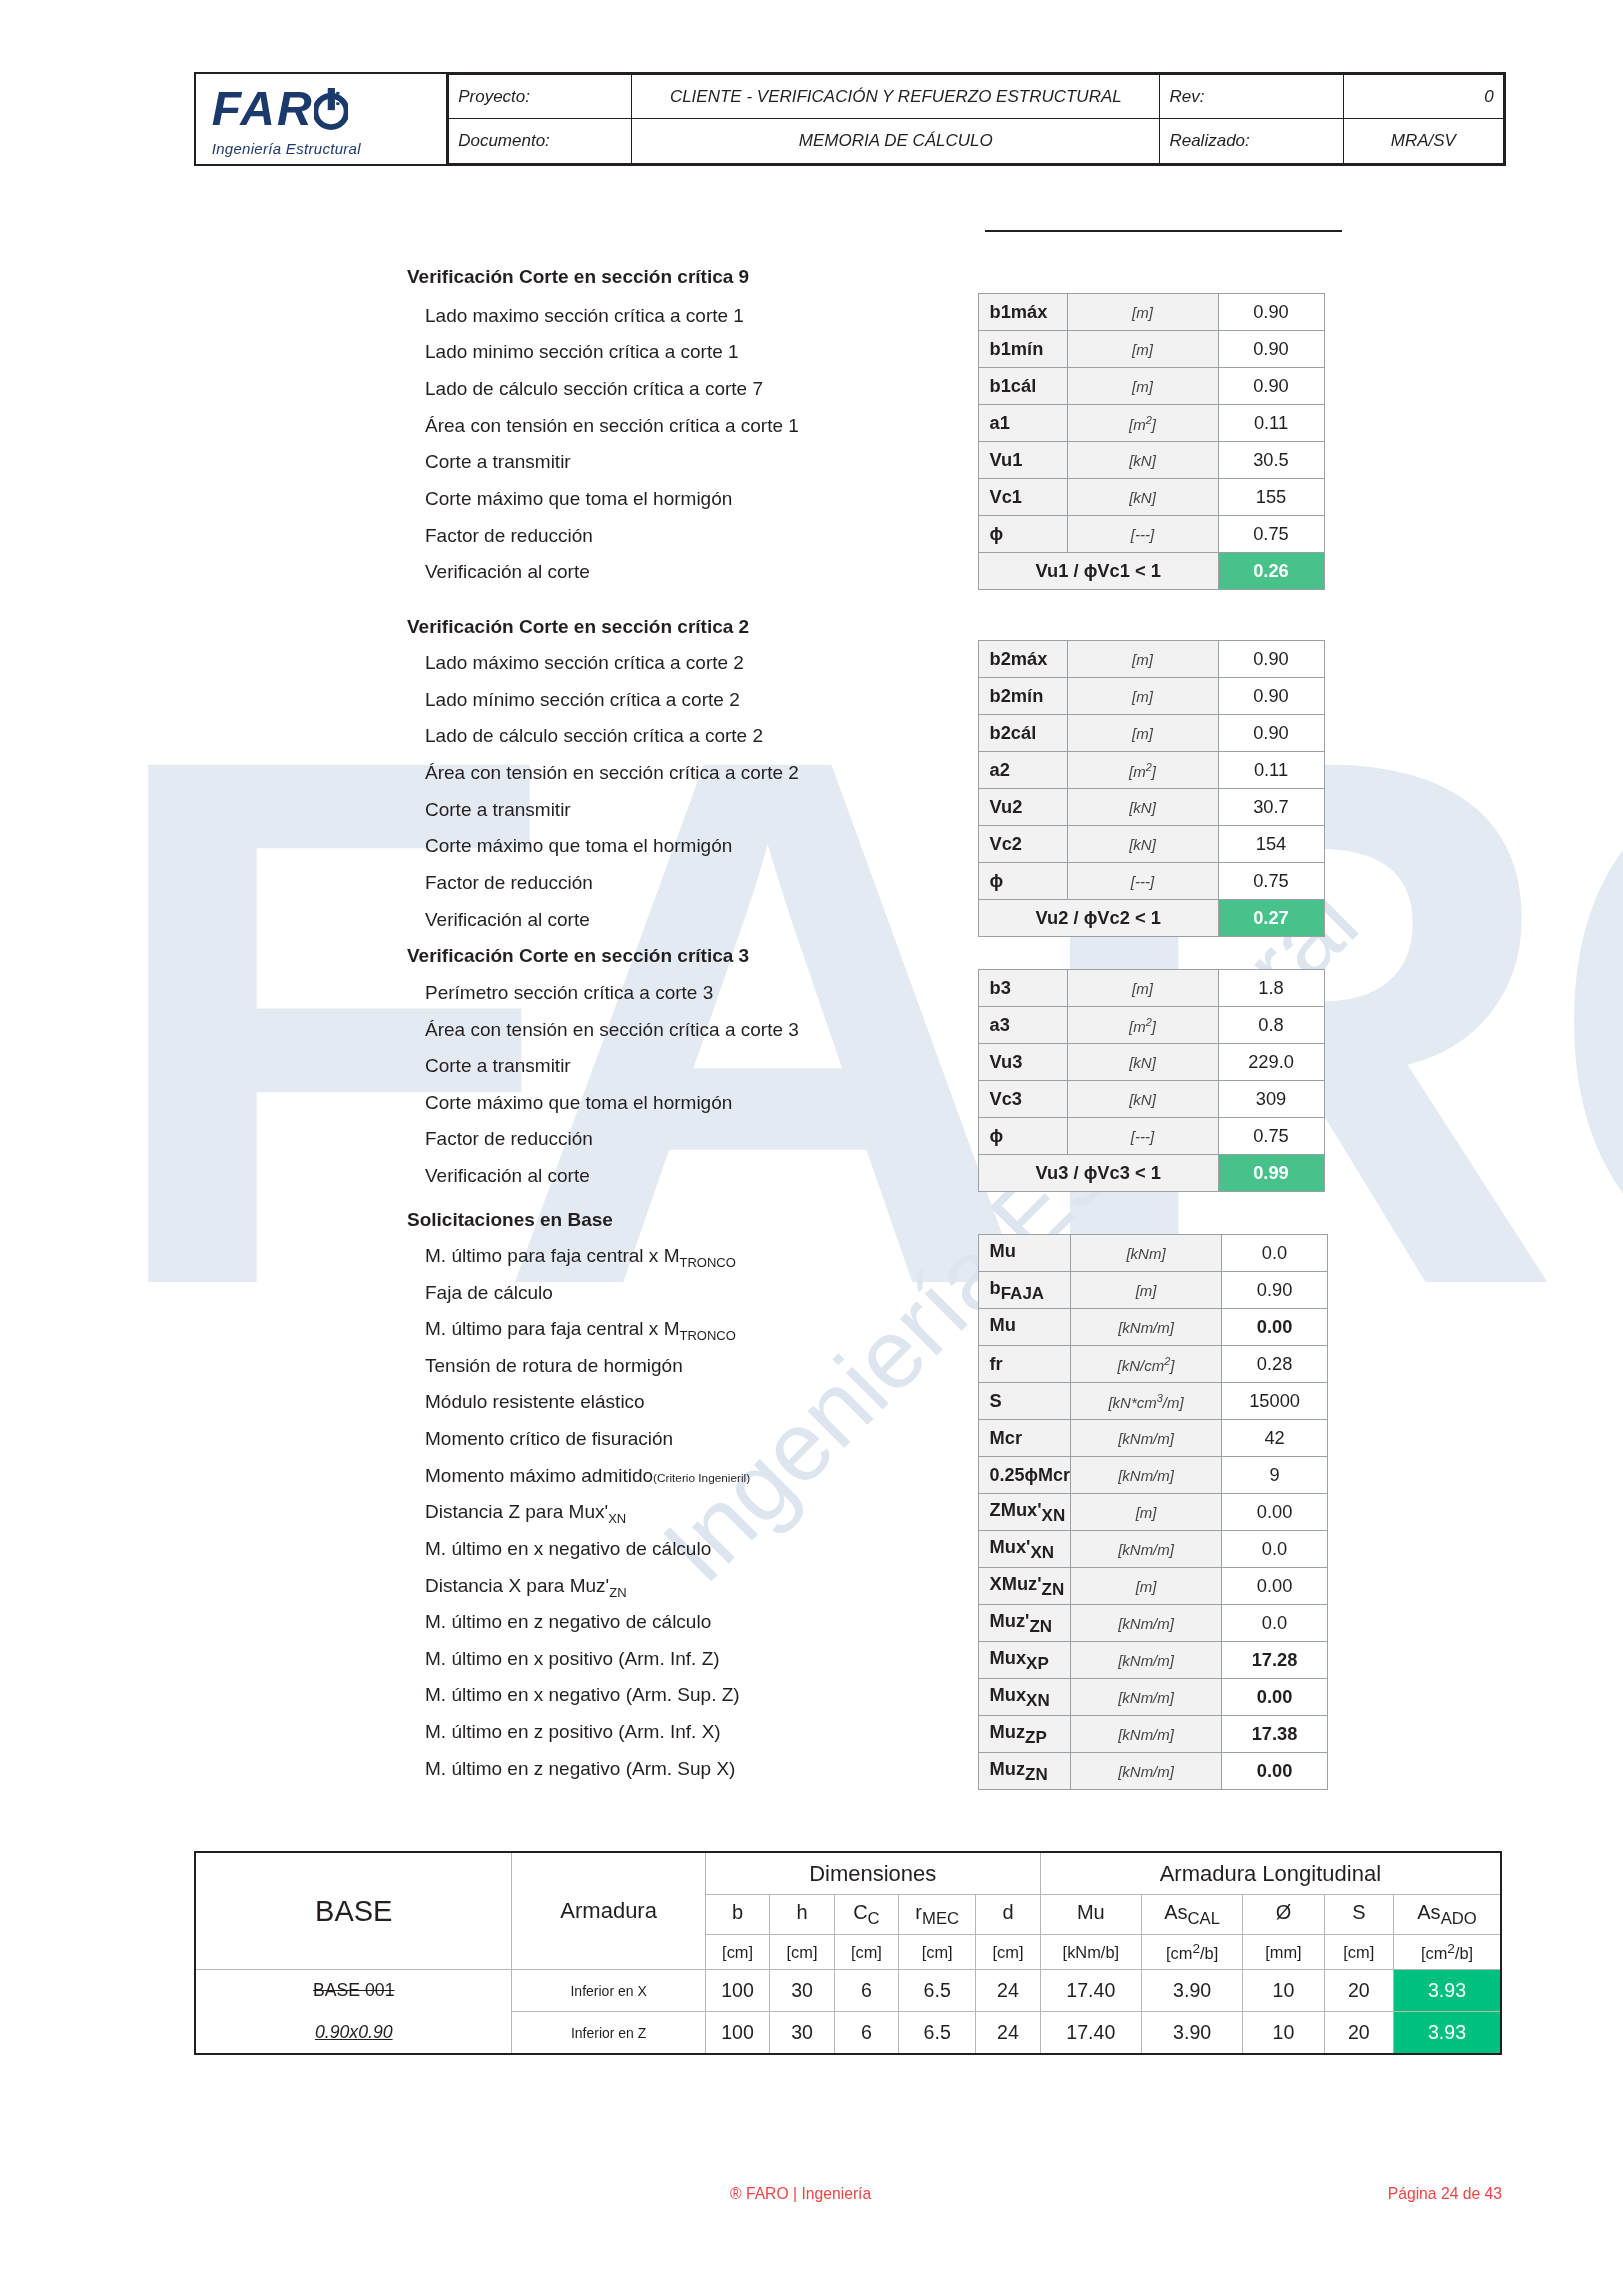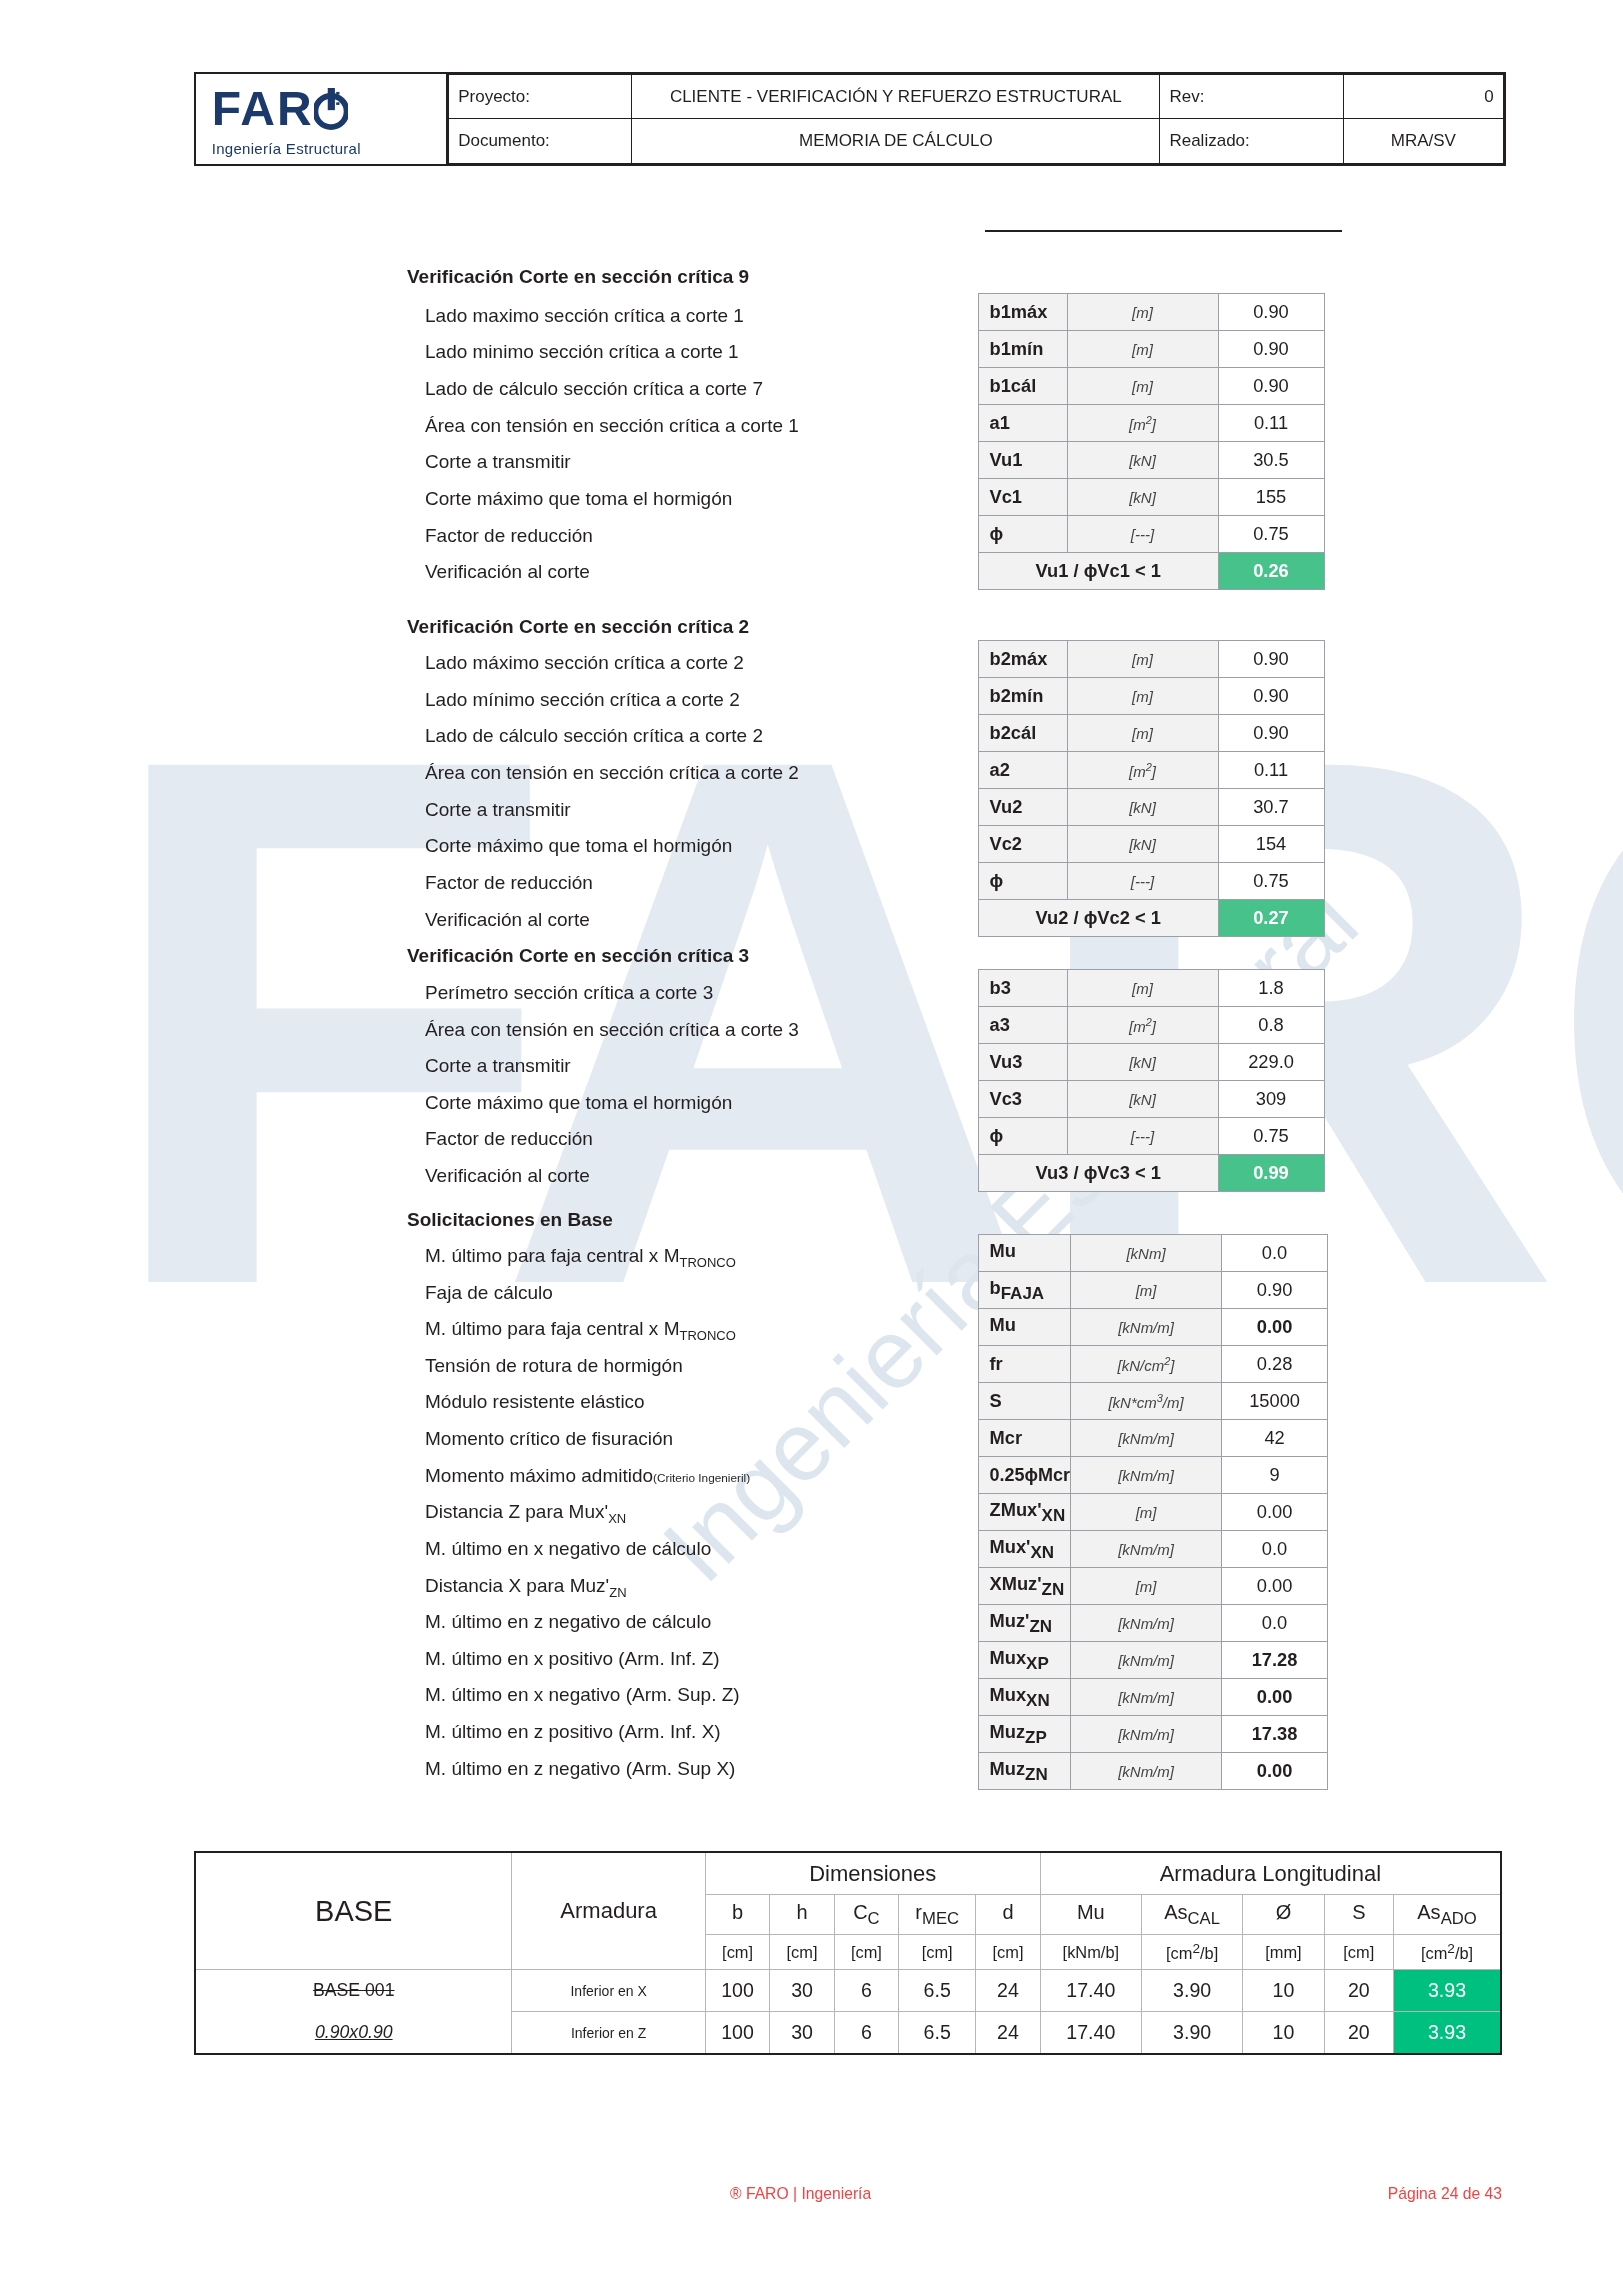--- a/index.html
+++ b/index.html
@@ -58,20 +58,21 @@
 
   
   .header-wrap {
     position: absolute;
     left: 194px;
     top: 72px;
     width: 1308px;
     border: 2px solid #231f20;
     display: flex;
     background: rgba(255,255,255,0.9);
+    font-style: italic;
   }
   .logo-cell {
     width: 252px;
     border-right: 2px solid #231f20;
     box-sizing: border-box;
     padding: 10.5px 6.5px 6.5px 15.7px;
     display: flex;
     flex-direction: column;
     justify-content: center;
   }

